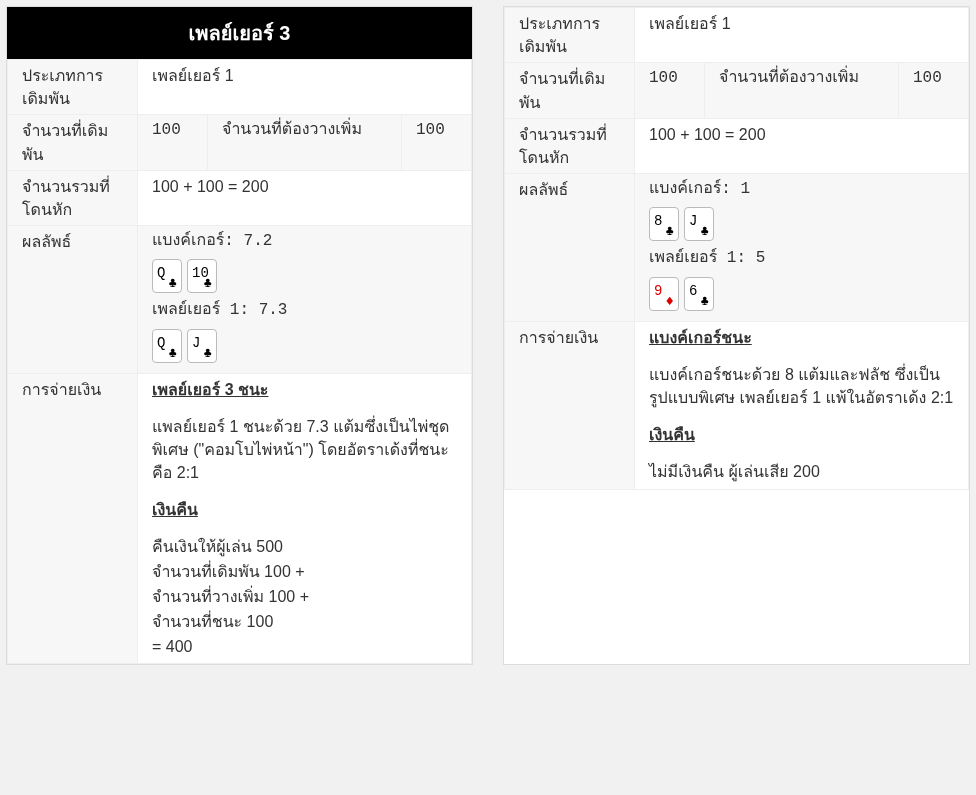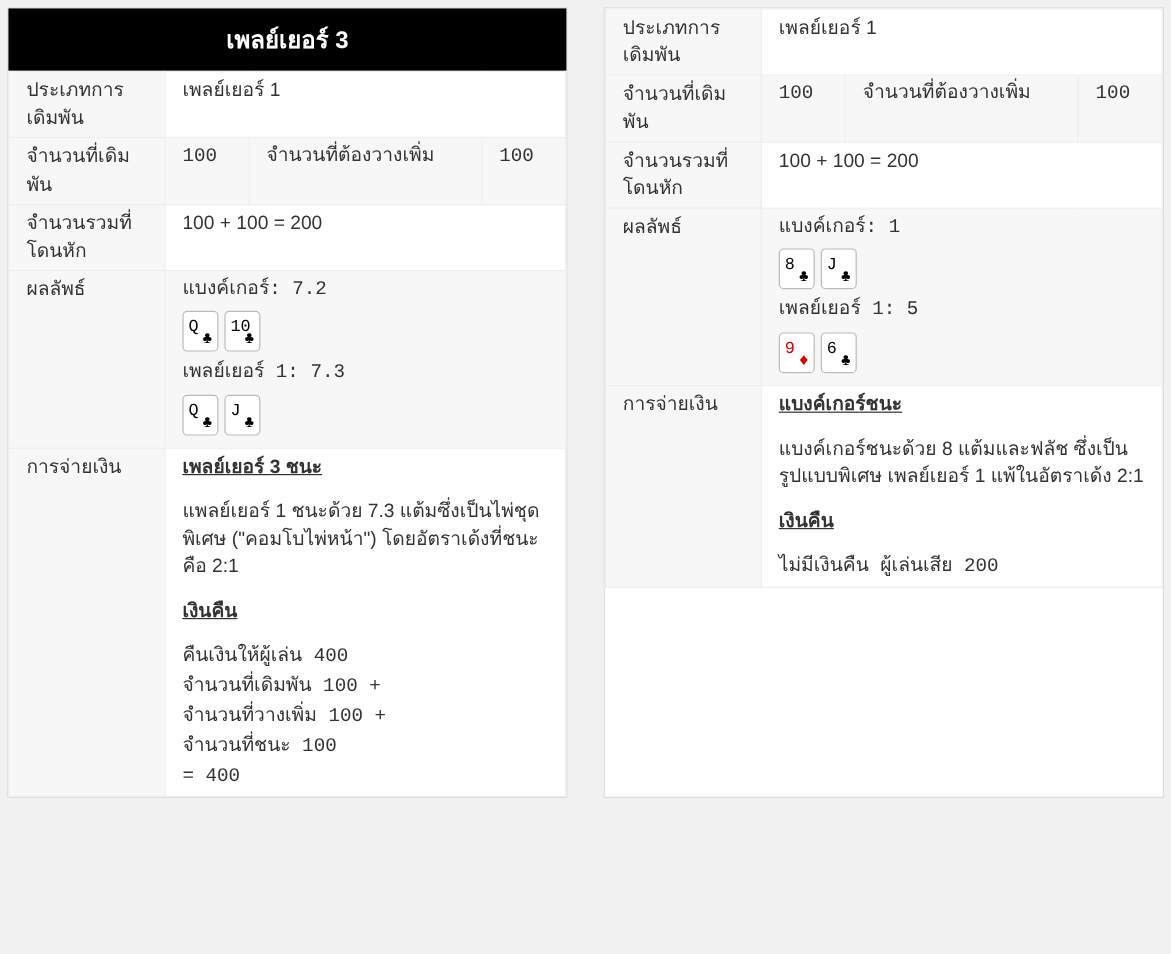--- a/index.html
+++ b/index.html
@@ -72,21 +72,21 @@
     position: absolute;
     bottom: 2px;
     right: 4px;
     font-size: 14px;
     line-height: 1;
   }
   .red { color: #d00; }
   .black { color: #000; }
   .strong-u { font-weight: 700; text-decoration: underline; display: inline-block; }
   .para { margin-bottom: 14px; }
-  .lines div { line-height: 1.55; font-family: Liberation Mono, monospace; }
+  .lines div { line-height: 1.55; }
 </style>
 </head>
 <body>
 
 <div class="container">
 
   <div class="panel">
     <div class="panel-header">เพลย์เยอร์ 3</div>
     <table>
       <tbody>
@@ -133,21 +133,21 @@
           </div>
         </td>
       </tr>
       <tr>
         <td class="label">การจ่ายเงิน</td>
         <td colspan="3">
           <div class="para"><span class="strong-u">เพลย์เยอร์ 3 ชนะ</span></div>
           <div class="para">แพลย์เยอร์ 1 ชนะด้วย 7.3 แต้มซึ่งเป็นไพ่ชุดพิเศษ ("คอมโบไพ่หน้า") โดยอัตราเด้งที่ชนะคือ 2:1</div>
           <div class="para"><span class="strong-u">เงินคืน</span></div>
           <div class="lines">
-                <div>คืนเงินให้ผู้เล่น 400</div>
+                <div>คืนเงินให้ผู้เล่น 500</div>
                 <div>จำนวนที่เดิมพัน 100 +</div>
                 <div>จำนวนที่วางเพิ่ม 100 +</div>
                 <div>จำนวนที่ชนะ 100</div>
                 <div>= 400</div>
               </div>
         </td>
       </tr>
     </tbody>
       </table>
   </div>

